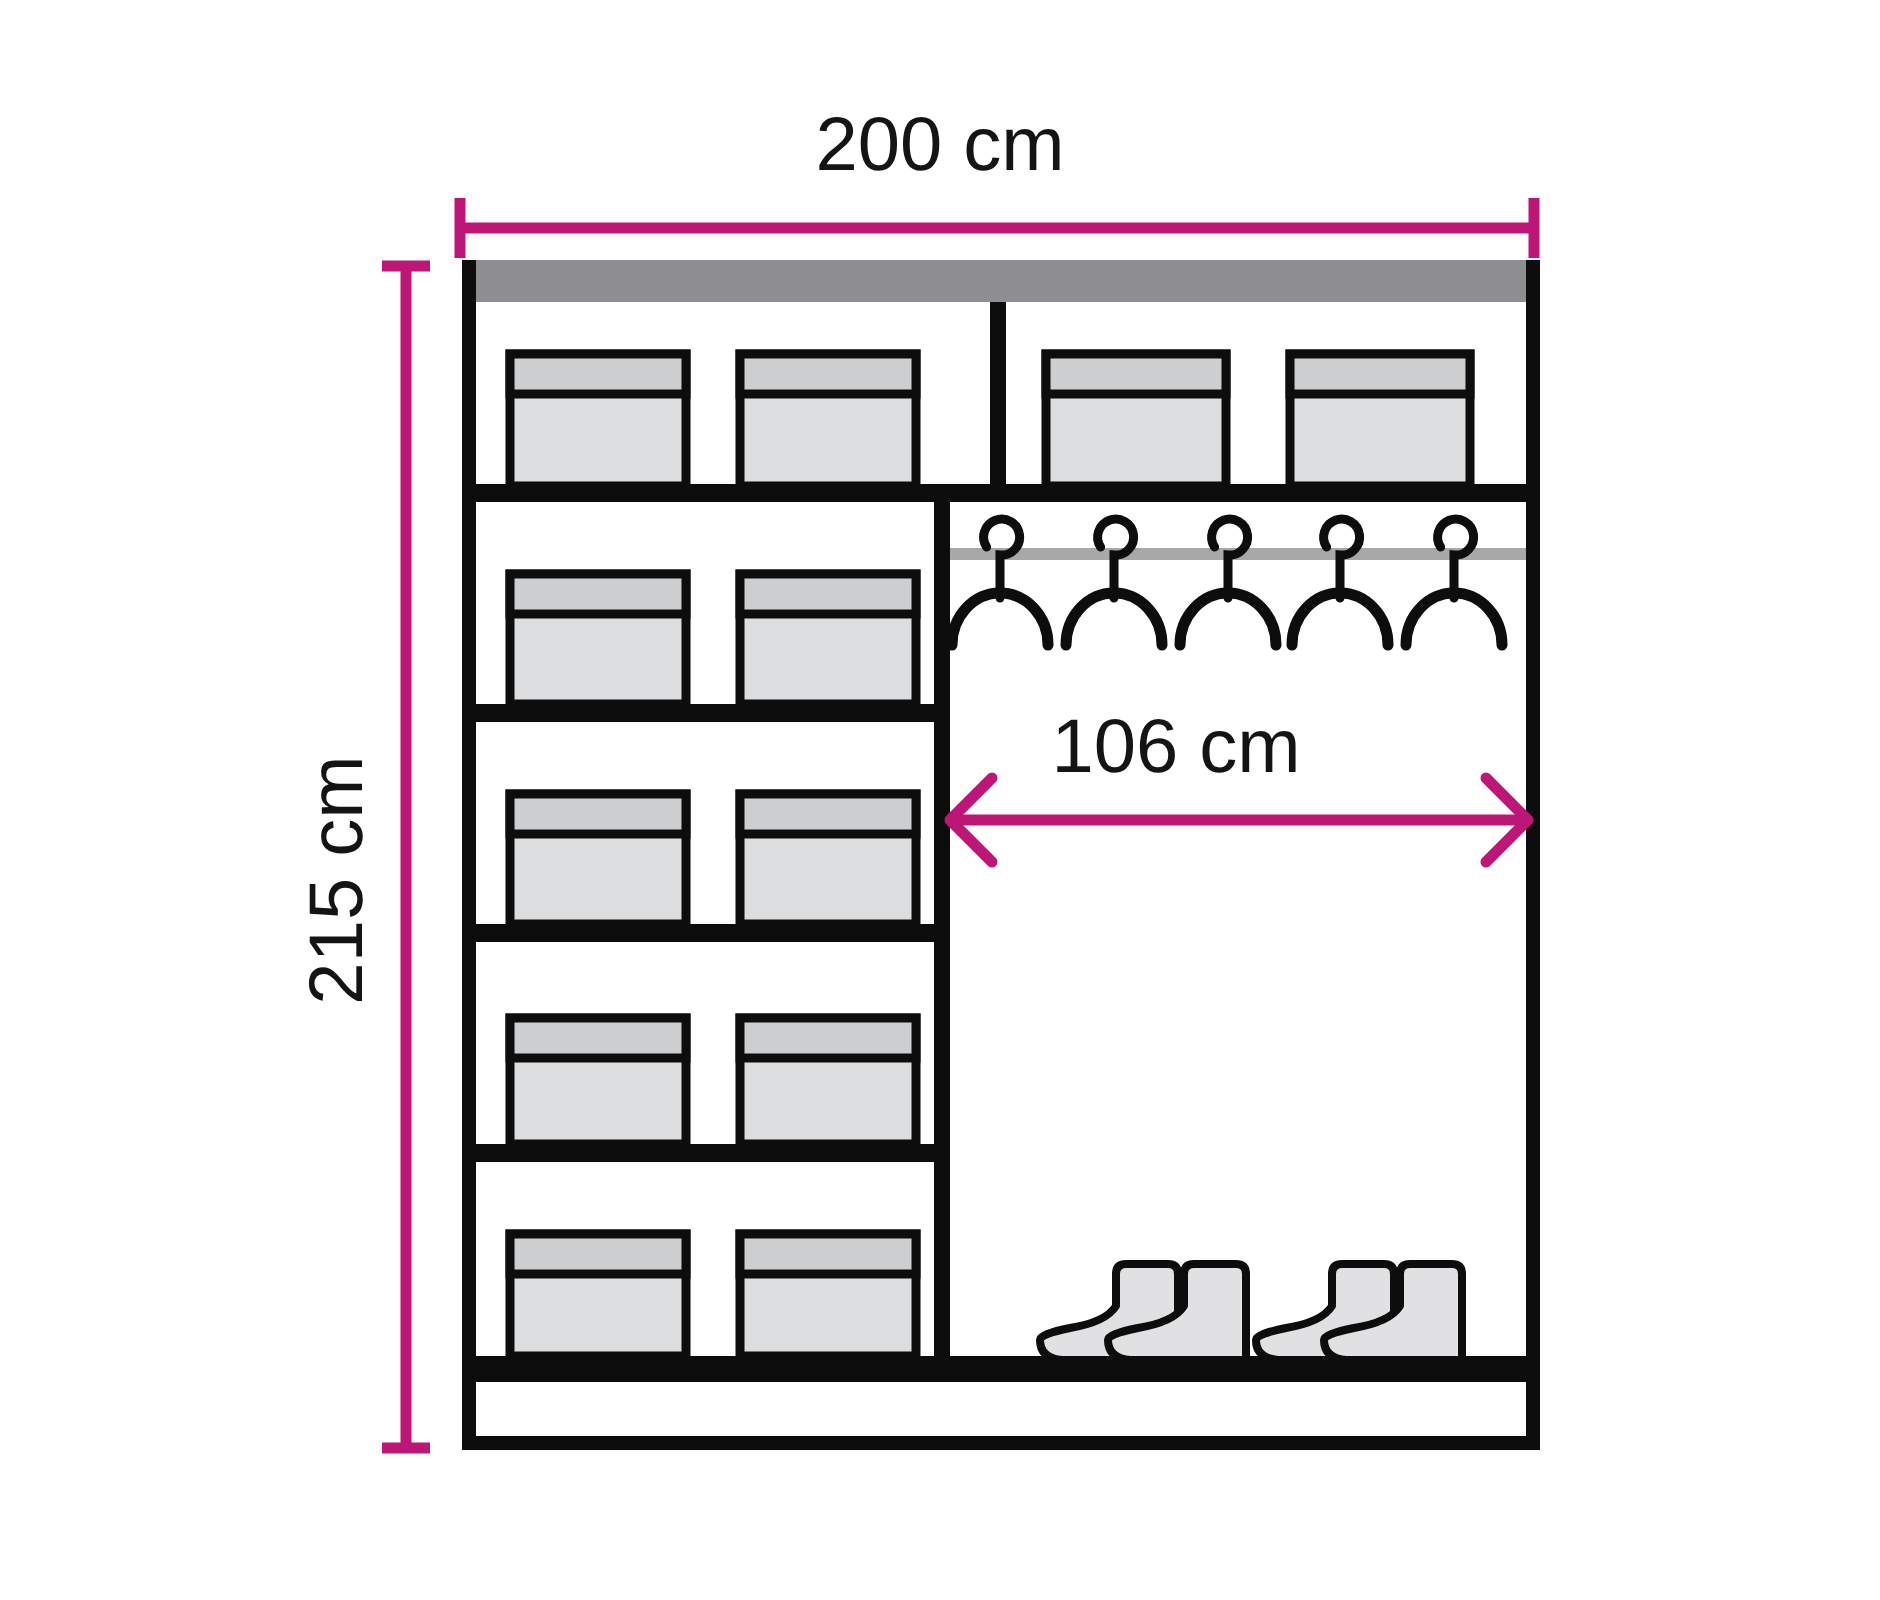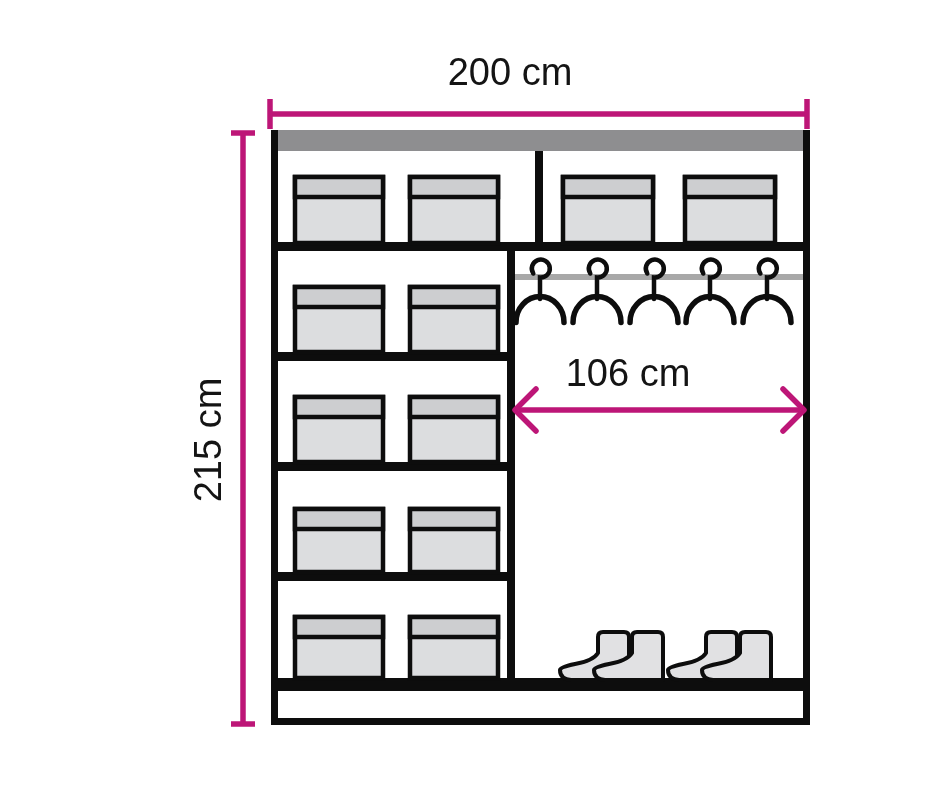--- a/index.html
+++ b/index.html
@@ -1,17 +1,17 @@
 <!DOCTYPE html>
 <html style="--dimension-accent: #bd1677; --outline: #0d0d0d; --top-panel-gray: #8e8e90; --rail-gray: #a8a8a8; --box-lid-gray: #cdced0; --box-body-gray: #dcdddf; --boot-gray: #e1e1e3; --text-color: #141414; --background: #ffffff;"><head>
 <meta charset="utf-8">
 <style>
   html,body{margin:0;padding:0;}
   body{width:940px;height:800px;background:var(--background,#fff);font-family:"Liberation Sans",sans-serif;}
-  .stage{position:relative;width:848px;height:800px;background:var(--background,#fff);overflow:hidden;padding-left:40px;}
+  .stage{position:relative;width:848px;height:800px;background:var(--background,#fff);overflow:hidden;}
   svg{display:block;}
   .ink{fill:var(--outline,#0d0d0d);}
   .panel-gray{fill:var(--top-panel-gray,#8e8e90);}
   .rail{fill:var(--rail-gray,#a8a8a8);}
   .dim{stroke:var(--dimension-accent,#bd1677);stroke-width:5.5;fill:none;}
   .dim-head{stroke:var(--dimension-accent,#bd1677);stroke-width:5.5;fill:none;stroke-linecap:round;stroke-linejoin:round;}
   .dim-label{font-family:"Liberation Sans",sans-serif;font-size:38px;fill:var(--text-color,#141414);}
   .box-body{fill:var(--box-body-gray,#dcdddf);stroke:var(--outline,#0d0d0d);stroke-width:4.5;}
   .box-lid{fill:var(--box-lid-gray,#cdced0);stroke:var(--outline,#0d0d0d);stroke-width:4.5;}
   .hanger-hook{stroke:var(--outline,#0d0d0d);stroke-width:4.5;fill:none;stroke-linecap:round;}

